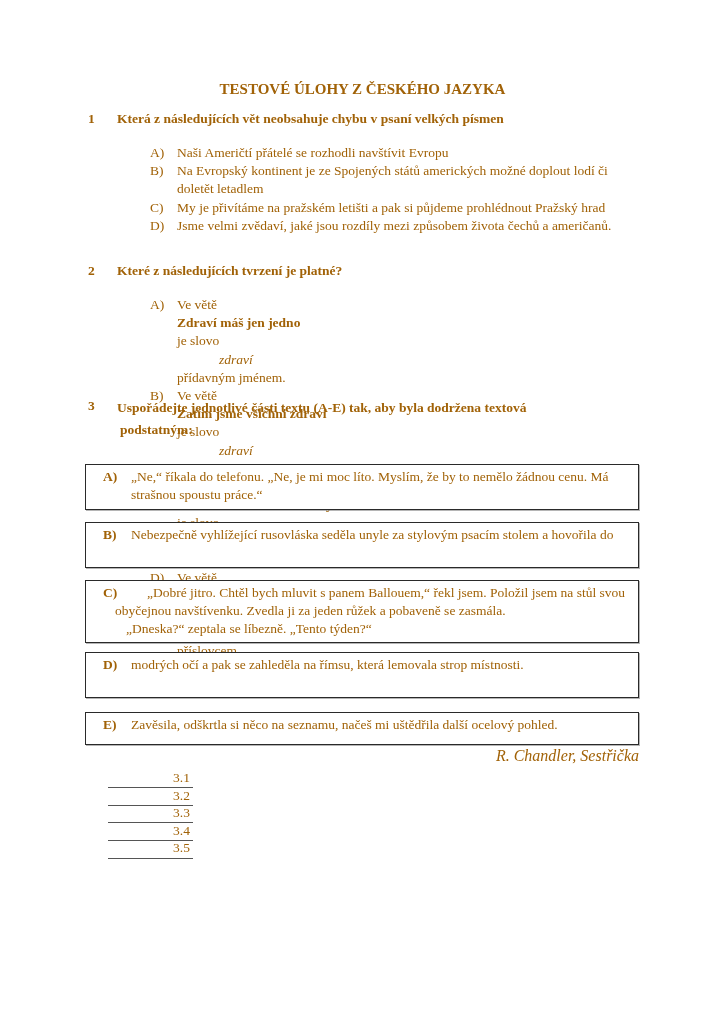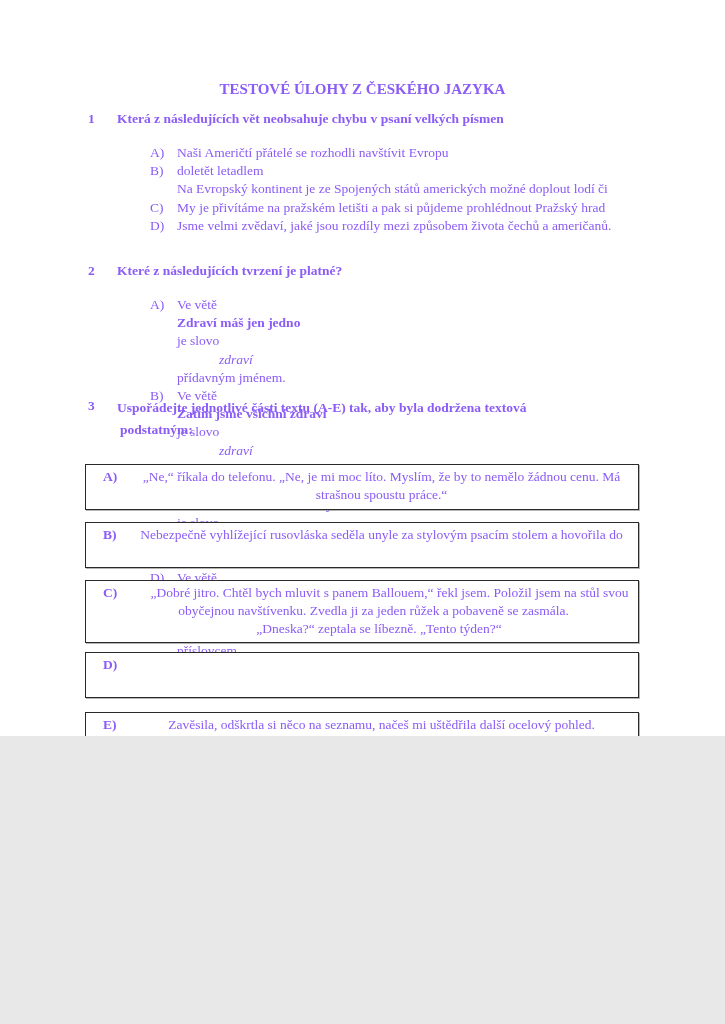--- a/index.html
+++ b/index.html
@@ -1,18 +1,18 @@
 <!DOCTYPE html>
 <html><head>
 <meta charset="utf-8">
 <style>
   html,body { margin:0; padding:0; background:#e8e8e8; }
   .page {
-    position:relative; width:725px; height:736px; margin:0 auto;
-    background:#ffffff; color:#8b5cf6;
+    position:relative; width:725px; height:1024px; margin:0 auto;
+    background:#ffffff; color:#a16207;
     font-family:"Liberation Serif","DejaVu Serif",serif;
     font-size:13.5px; line-height:18.2px;
     overflow:hidden;
   }
   .title {
     position:absolute; top:80px; left:0; width:100%;
     text-align:center; font-weight:bold; font-size:15px;
   }
   .q-head { position:absolute; left:88px; display:flex; font-weight:bold; }
   .q-num  { width:29px; flex:none; }
@@ -26,21 +26,21 @@
 
   .phrase { font-weight:bold; }
   .word   { font-style:italic;margin-left:42px; }
 
   .tbox {
     position:absolute; left:85px; width:554px; box-sizing:border-box;
     border:1px solid #2a2a2a; box-shadow:1px 1px 0 rgba(120,120,120,.55);
     padding:3px 6px 3px 0; display:flex; background:#fff;
   }
   .box-letter { flex:none; width:28px; padding-left:17px; font-weight:bold; }
-  .box-text { flex:1;text-align:center; }
+  .box-text { flex:1; }
   .box-text span { display:block; white-space:nowrap; }
   .box-c .box-letter { width:12px; }
   .box-c .c1 { padding-left:32px; }
   .box-c .c3 { padding-left:11px; }
 
   .attribution {
     position:absolute; top:747px; left:85px; width:554px;
     text-align:right; font-style:italic; font-size:16px;
   }
   .answers { position:absolute; top:769px; left:104px; }
@@ -62,22 +62,22 @@
   <div class="opts" style="top:144px;">
     <div class="opt">
       <span class="opt-letter">A)</span>
       <span class="opt-text">
           <span>Naši Američtí přátelé se rozhodli navštívit Evropu</span>
         </span>
     </div>
     <div class="opt">
       <span class="opt-letter">B)</span>
       <span class="opt-text">
+        <span>Na Evropský kontinent je ze Spojených států amerických možné doplout lodí či</span>
         <span>doletět letadlem</span>
-        <span>Na Evropský kontinent je ze Spojených států amerických možné doplout lodí či</span>
       </span>
     </div>
     <div class="opt">
       <span class="opt-letter">C)</span>
       <span class="opt-text">
           <span>My je přivítáme na pražském letišti a pak si půjdeme prohlédnout Pražský hrad</span>
         </span>
     </div>
     <div class="opt">
       <span class="opt-letter">D)</span>
@@ -170,20 +170,21 @@
     <span class="box-text">
       <span class="c1">„Dobré jitro. Chtěl bych mluvit s panem Ballouem,“ řekl jsem. Položil jsem na stůl svou</span>
       <span>obyčejnou navštívenku. Zvedla ji za jeden růžek a pobaveně se zasmála.</span>
       <span class="c3">„Dneska?“ zeptala se líbezně. „Tento týden?“</span>
     </span>
   </div>
 
   <div class="tbox" style="top:652px; min-height:46px;">
     <span class="box-letter">D)</span>
     <span class="box-text">
+      <span>modrých očí a pak se zahleděla na římsu, která lemovala strop místnosti.</span>
     </span>
   </div>
 
   <div class="tbox" style="top:712px; min-height:33px;">
     <span class="box-letter">E)</span>
     <span class="box-text">
       <span>Zavěsila, odškrtla si něco na seznamu, načeš mi uštědřila další ocelový pohled.</span>
     </span>
   </div>
 

